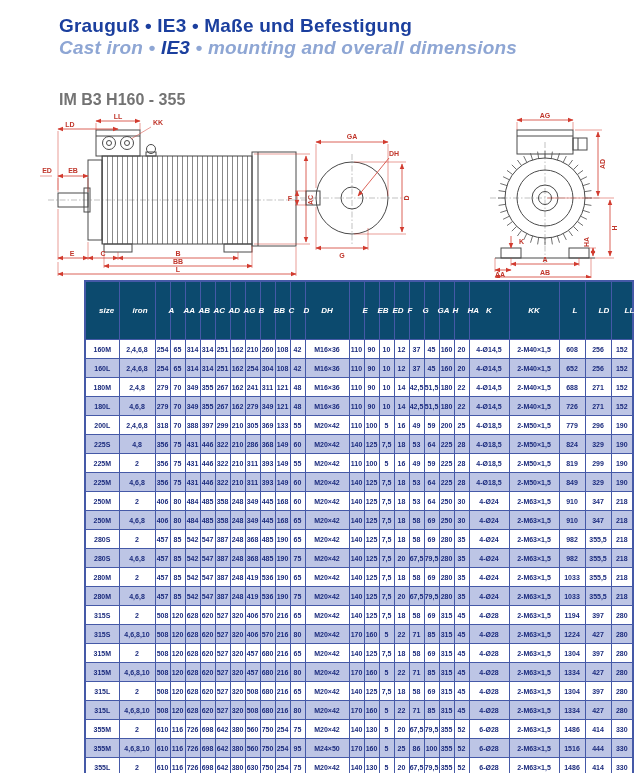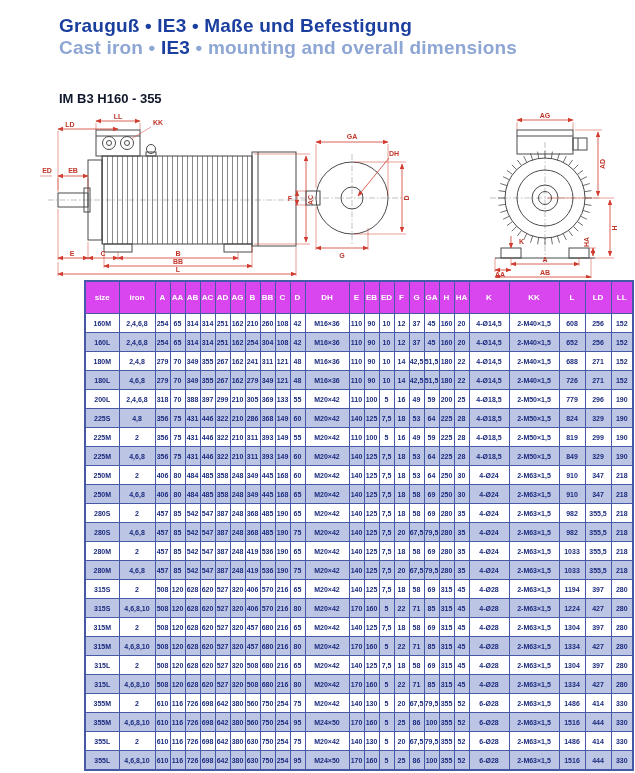--- a/index.html
+++ b/index.html
@@ -1,36 +1,36 @@
 <!DOCTYPE html>
 <html><head>
 <meta charset="utf-8">
 <style>
   html,body{margin:0;padding:0;}
   body{
     width:635px;height:773px;position:relative;overflow:hidden;background:#ffffff;
     font-family:"Liberation Sans",sans-serif;
   }
   .title-de{position:absolute;left:59px;top:15px;font-size:19px;font-weight:bold;color:#1b3f9e;margin:0;letter-spacing:.2px;}
-  .title-en{position:absolute;left:59px;top:37px;font-size:19px;font-weight:bold;color:#8ea6d4;margin:0;letter-spacing:.2px;}
+  .title-en{position:absolute;left:59px;top:37px;font-size:19px;font-weight:bold;color:#8ea6d4;margin:0;letter-spacing:.2px;font-style:italic;}
   .title-en .ie3{color:#1b3f9e;}
-  .section-heading{position:absolute;left:59px;top:91px;font-size:13px;font-weight:bold;color:#0f172a;}
+  .section-heading{position:absolute;left:59px;top:91px;font-size:16px;font-weight:bold;color:#737373;}
   svg.drawings{position:absolute;left:0;top:112px;width:635px;height:166px;}
   .oln{fill:none;stroke:#4a4a4a;stroke-width:1;}
   .cl{stroke:#999;stroke-width:.6;stroke-dasharray:6 2 1.5 2;fill:none;}
   .dim{stroke:#d23b2f;stroke-width:.8;fill:none;}
   .ext{stroke:#d23b2f;stroke-width:.5;fill:none;}
   text.dl{fill:#c0362b;font-family:"Liberation Sans",sans-serif;font-size:7px;font-weight:bold;}
   table.dims{
     position:absolute;left:84px;top:280px;width:548px;border-collapse:collapse;table-layout:fixed;
     font-size:7px;color:#1b2b7d;border:2px solid #4559a7;
   }
   table.dims th{
-    background:#d946ef;color:#ffffff;font-size:8px;font-weight:bold;height:31px;
-    border:1px solid #4559a7;padding:0;text-align:center;
+    background:#0c4a6e;color:#ffffff;font-size:8px;font-weight:bold;height:31px;
+    border:1px solid #4559a7;padding:13px;text-align:center;font-style:italic;
   }
   table.dims td{
     height:18px;border:1px solid #4559a7;padding:0;text-align:center;font-weight:bold;background:#ffffff;
     white-space:nowrap;overflow:hidden;
   }
   table.dims tr.alt td{background:#bdc5e5;}
 </style>
 </head>
 <body>
 

